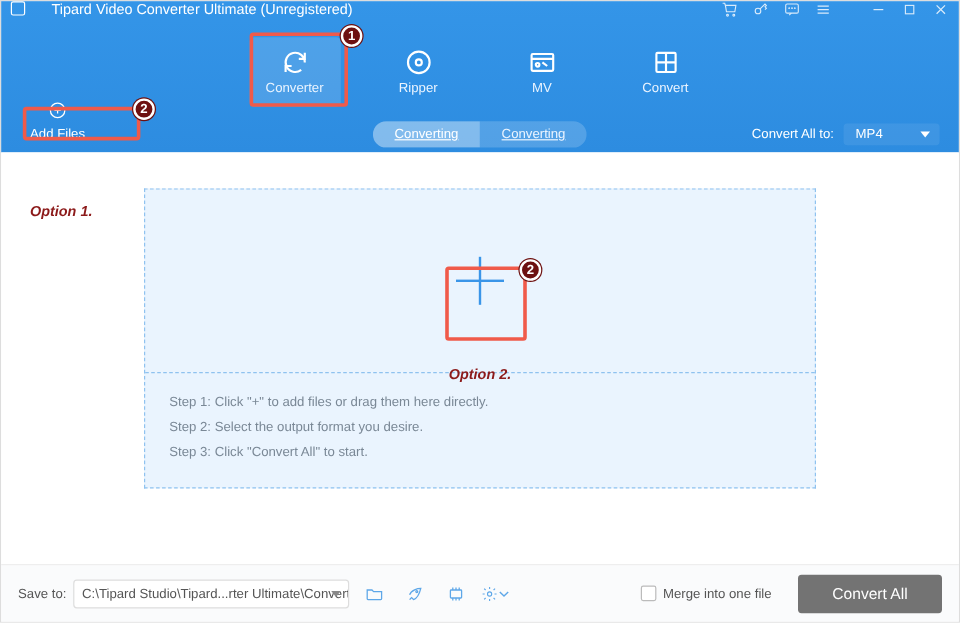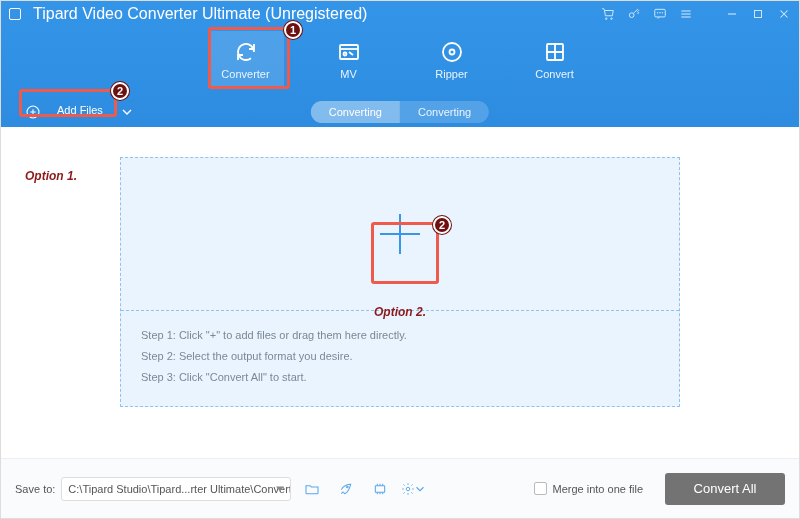--- a/index.html
+++ b/index.html
@@ -1,45 +1,45 @@
 <!DOCTYPE html>
 <html><head>
 <meta charset="utf-8">
 <style>
 * { box-sizing: border-box; margin: 0; padding: 0; font-family: "Segoe UI", Arial, sans-serif; }
 body { background: #f5f5f5; display: flex; justify-content: center; align-items: center; height: 100vh; }
 .app { width: 800px; height: 519px; background: #fff; display: flex; flex-direction: column; border: 1px solid #ddd; position: relative; }
 .header { background: linear-gradient(180deg,#3495e8 0%,#2d8ce0 100%); color: #fff; }
-.titlebar { display: flex; align-items: center; height: 26px; padding: 0 8px; font-size: 16px; gap: 12px; }
+.titlebar { display: flex; align-items: flex-start; height: 26px; padding: 0 8px; font-size: 12px; gap: 22px; }
 .titlebar .spacer { flex: 1; }
 .winicons { display: flex; gap: 12px; align-items: center; }
 .winicons span, .winicons svg { width: 14px; height: 14px; display: inline-flex; align-items: center; justify-content: center; opacity: .9; cursor: pointer; }
 .tabs { display: flex; justify-content: center; gap: 27px; padding: 4px 0 8px 0; }
 .tab { width: 76px; height: 58px; display: flex; flex-direction: column; align-items: center; justify-content: center; gap: 4px; font-size: 11px; color: #eaf4ff; cursor: pointer; border-radius: 4px; position: relative; }
 .tab.active { background: rgba(255,255,255,.14); }
 .tab svg { width: 24px; height: 24px; }
 .subbar { display: flex; align-items: center; height: 30px; padding: 0 16px; font-size: 11px; color: #fff; position: relative; }
-.addfiles { display: flex; gap: 16px; cursor: pointer; padding: 5px 8px; border-radius:3px; position: relative; }
+.addfiles { display: flex; align-items: center; gap: 6px; cursor: pointer; padding: 5px 8px; border-radius:3px; position: relative; flex-direction: column; }
 .addfiles svg { width: 16px; height: 16px; }
 .pill-toggle { position: absolute; left: 50%; transform: translateX(-50%); background: rgba(255,255,255,.18); border-radius: 14px; display: flex; overflow: hidden; height: 22px; }
-.pill-toggle .opt { padding: 0 18px; display: flex; align-items: center; cursor: pointer; font-size: 11px; color: #eaf4ff; }
+.pill-toggle .opt { padding: 0 18px; display: flex; align-items: center; cursor: pointer; font-size: 11px; color: #eaf4ff; text-decoration: underline; }
 .pill-toggle .opt.active { background: rgba(255,255,255,.28); color:#fff; }
 .convertall-to { margin-left: auto; display: flex; align-items: center; gap: 8px; }
 .fmt-select { background: rgba(255,255,255,.08); padding: 3px 28px 3px 10px; border-radius: 3px; position: relative; cursor: pointer; min-width: 80px; }
 .fmt-select::after { content:""; position:absolute; right:8px; top:50%; width:0;height:0;border-left:4px solid transparent;border-right:4px solid transparent;border-top:5px solid #fff; transform:translateY(-50%);}
 .main { flex: 1; background: #fff; display:flex; flex-direction:column; align-items:center; padding:30px 0 0 0; position:relative; }
 .dropzone { width: 560px; border: 1.5px dashed #8fc2ef; background: #eaf4fe; display:flex; flex-direction:column; }
 .drop-top { height: 152px; display:flex; flex-direction:column; align-items:center; justify-content:center; position: relative; }
 .plus-btn { width: 60px; height: 60px; display:flex; align-items:center; justify-content:center; cursor:pointer; position: relative; }
 .plus-btn::before, .plus-btn::after { content:""; position:absolute; background:#3a95e8; }
 .plus-btn::before { width: 40px; height: 1.5px; }
 .plus-btn::after { width: 1.5px; height: 40px; }
 .drop-steps { border-top: 1.5px dashed #8fc2ef; padding: 14px 20px 18px 20px; font-size: 11px; color: #7a8896; line-height: 1.9; }
 .option-label { color:#8c1a1a; font-size:12px; font-weight:600; font-style: italic; }
-.footer { height: 60px; border-top:1px solid #eee; background:#fafbfc; display:flex; align-items:center; padding: 0 14px; gap:8px; font-size:11px; color:#555; }
+.footer { height: 48px; border-top:1px solid #eee; background:#fafbfc; display:flex; align-items:center; padding: 0 14px; gap:8px; font-size:11px; color:#555; }
 .save-path { flex:0 0 auto; display:flex; align-items:center; gap:6px;}
 .pathbox { width: 230px; height:24px; border:1px solid #ddd; border-radius:3px; background:#fff; display:flex; align-items:center; padding:0 22px 0 6px; color:#555; position:relative; font-size:11px; overflow:hidden; white-space:nowrap;}
 .pathbox::after{content:"";position:absolute;right:6px;top:50%;width:0;height:0;border-left:4px solid transparent;border-right:4px solid transparent;border-top:5px solid #888;transform:translateY(-50%);}
 .icnbtn { width:26px; height:24px; border:0; background:transparent; display:flex;align-items:center;justify-content:center; cursor:pointer; color:#5ea7e8;}
 .icnbtn svg{width:16px;height:16px;}
 .merge { margin-left:auto; display:flex; align-items:center; gap:6px; cursor:pointer;}
 .merge .chk { width:13px;height:13px;border:1px solid #bbb;border-radius:2px;background:#fff;}
 .btn-convert { margin-left:14px; background:#737373; color:#fff; border:none; height:32px; width:120px; border-radius:3px; font-size:13px; cursor:pointer;}
 
 .anno-box { position:absolute; border:3px solid #f05a4a; border-radius:3px; pointer-events:none; }
@@ -110,33 +110,33 @@
             <path d="M20 12a8 8 0 10-3 6.2"></path>
             <path d="M20 4v5h-5"></path>
             <path d="M4 12a8 8 0 003 6.2" opacity="0"></path>
             <path d="M7 17.5A8 8 0 0112 4" opacity="0"></path>
             <path d="M4 20v-5h5"></path>
           </svg>
         <span>Converter</span>
       </div>
       <div class="tab">
         <svg viewBox="0 0 24 24" fill="none" stroke="#fff" stroke-width="1.8">
+            <circle cx="12" cy="12" r="9"></circle>
+            <circle cx="12" cy="12" r="2.5"></circle>
+          </svg>
+        <span>Ripper</span>
+      </div>
+      <div class="tab">
+        <svg viewBox="0 0 24 24" fill="none" stroke="#fff" stroke-width="1.8">
             <rect x="3" y="5" width="18" height="14" rx="1"></rect>
             <path d="M3 9h18"></path>
             <circle cx="8" cy="14" r="1.5"></circle>
             <path d="M12 12l4 3"></path>
           </svg>
         <span>MV</span>
-      </div>
-      <div class="tab">
-        <svg viewBox="0 0 24 24" fill="none" stroke="#fff" stroke-width="1.8">
-            <circle cx="12" cy="12" r="9"></circle>
-            <circle cx="12" cy="12" r="2.5"></circle>
-          </svg>
-        <span>Ripper</span>
       </div>
       <div class="tab">
         <svg viewBox="0 0 24 24" fill="none" stroke="#fff" stroke-width="1.8">
             <rect x="4" y="4" width="16" height="16" rx="1"></rect>
             <path d="M12 4v16M4 12h16"></path>
           </svg>
         <span>Convert</span>
       </div>
     </div>
     <div class="subbar">
@@ -151,20 +151,26 @@
           </svg>
       </div>
       <div class="pill-toggle">
         <div class="opt active">
             <span>Converting</span>
           </div>
         <div class="opt">
             <span>Converting</span>
           </div>
       </div>
+      <div class="convertall-to">
+        <span>Convert All to:</span>
+        <div class="fmt-select">
+          <span>MP4</span>
+        </div>
+      </div>
     </div>
   </div>
 
   <div class="main">
     <div class="dropzone">
       <div class="drop-top">
         <div class="plus-btn"></div>
       </div>
       <div class="drop-steps">
         <div>Step 1: Click "+" to add files or drag them here directly.</div>

